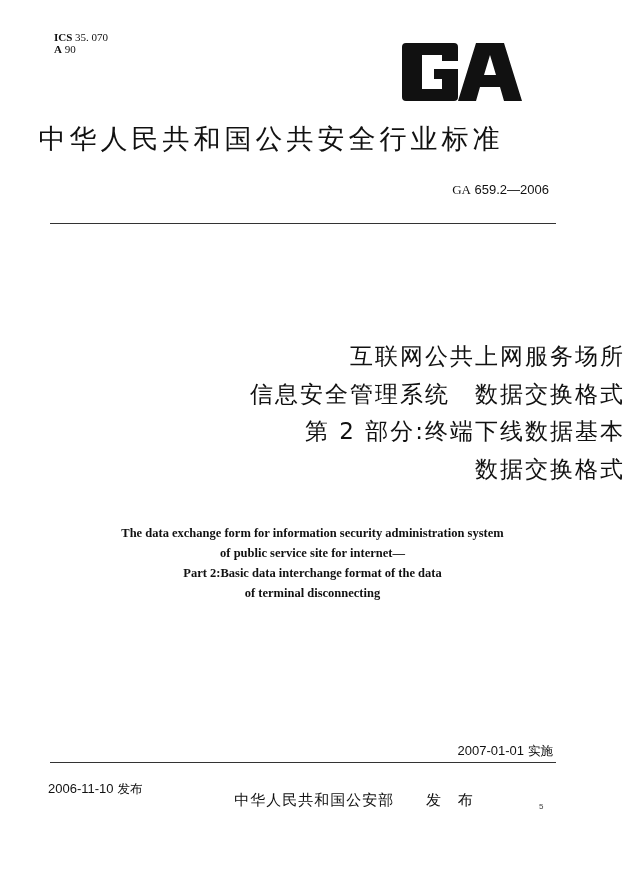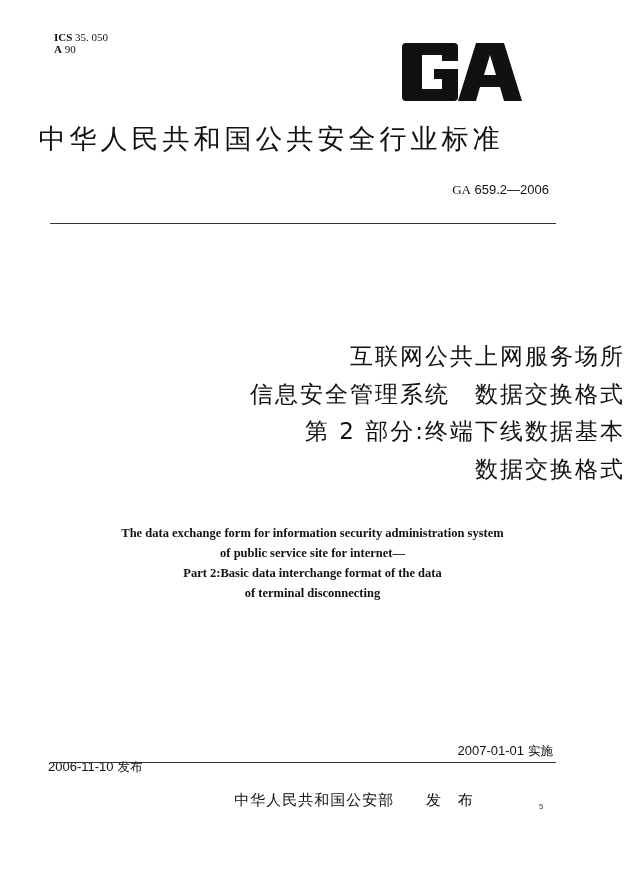--- a/index.html
+++ b/index.html
@@ -10,35 +10,35 @@
   .logo { left: 400px; top: 41px; width: 123px; height: 62px; }
   .logo svg { width: 100%; height: 100%; display: block; }
   .std-title { left: 0; width: 542px; top: 121px; text-align: center; font-size: 27px; letter-spacing: 4px; line-height: 36px; }
   .std-no { right: 76px; top: 182px; font-size: 13px; font-family: "Liberation Sans", sans-serif; }
   .std-no .ga { font-family: "Liberation Serif", serif; }
   .rule { left: 50px; width: 506px; height: 1px; background: #333; }
   .rule.top { top: 223px; }
   .rule.bottom { top: 762px; }
   .cn-title { left: 0; width: 625px; top: 338px; text-align: right; font-size: 23px; line-height: 37.5px; letter-spacing: 2px; }
   .en-title { left: 0; width: 625px; top: 523px; text-align: center; font-family: "Liberation Serif", serif; font-weight: bold; font-size: 12.5px; line-height: 20px; }
-  .date-left { left: 48px; top: 759px; font-size: 12.5px; }
+  .date-left { left: 48px; top: 781px; font-size: 12.5px; }
   .date-right { right: 72px; top: 743px; font-size: 12.5px; }
   .date-left .v, .date-right .v { font-family: "Liberation Sans", sans-serif; font-size: 13px; }
   .issuer { left: 0; width: 625px; top: 791px; text-align: center; font-size: 15px; letter-spacing: 1px; margin-left: 44px; }
   .issuer .act { margin-left: 26px; letter-spacing: 6px; }
   .page-no { left: 539px; top: 802px; font-size: 8px; font-family: "Liberation Sans", sans-serif; color: #444; }
   .line { display: block; white-space: pre; }
 </style>
 </head>
 <body>
 
 <div class="abs ics">
   <div>
     <span class="k">ICS</span>
-    <span>35. 050</span>
+    <span>35. 070</span>
   </div>
   <div>
     <span class="k">A</span>
     <span>90</span>
   </div>
 </div>
 
 <div class="abs logo">
   <svg viewBox="0 0 123 62">
     <path d="M6 2 H54 Q58 2 58 6 V20 H42 V14 H22 V48 H42 V38 H34 V28 H58 V56 Q58 60 54 60 H6 Q2 60 2 56 V6 Q2 2 6 2 Z" fill="#111"></path>

